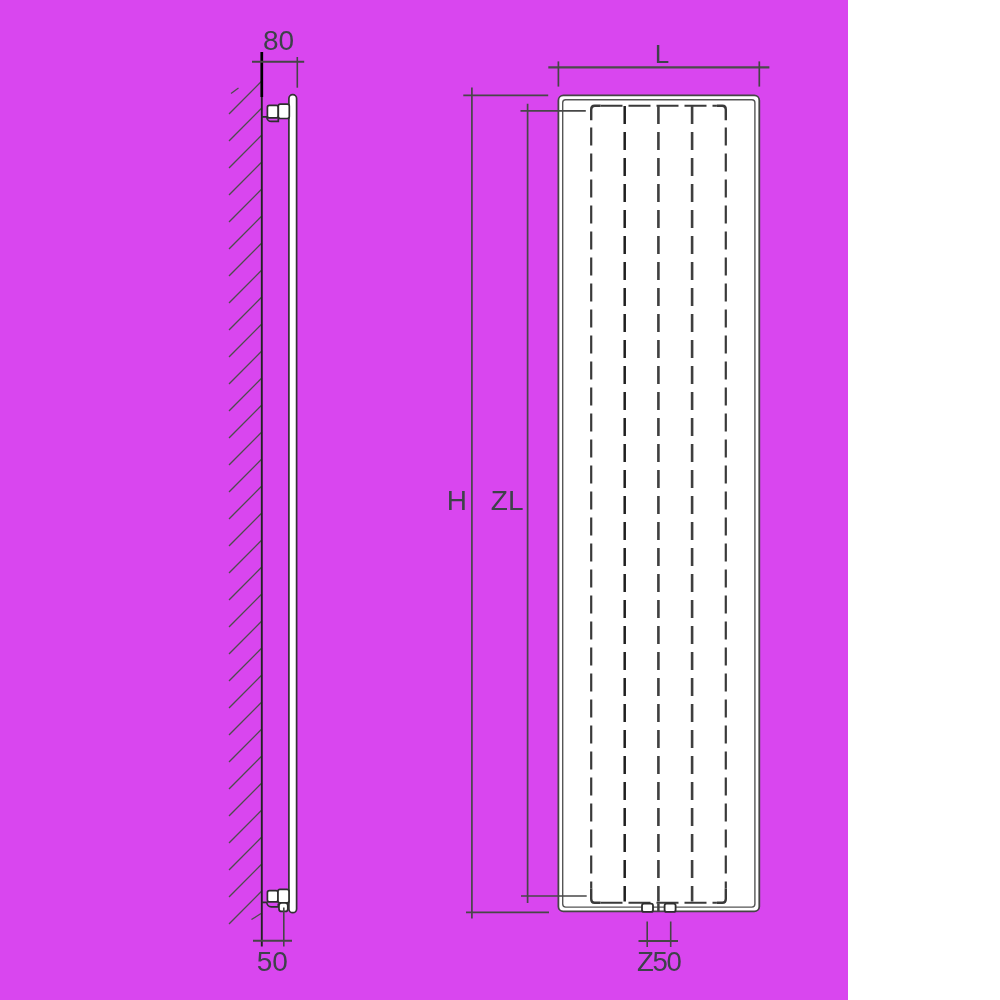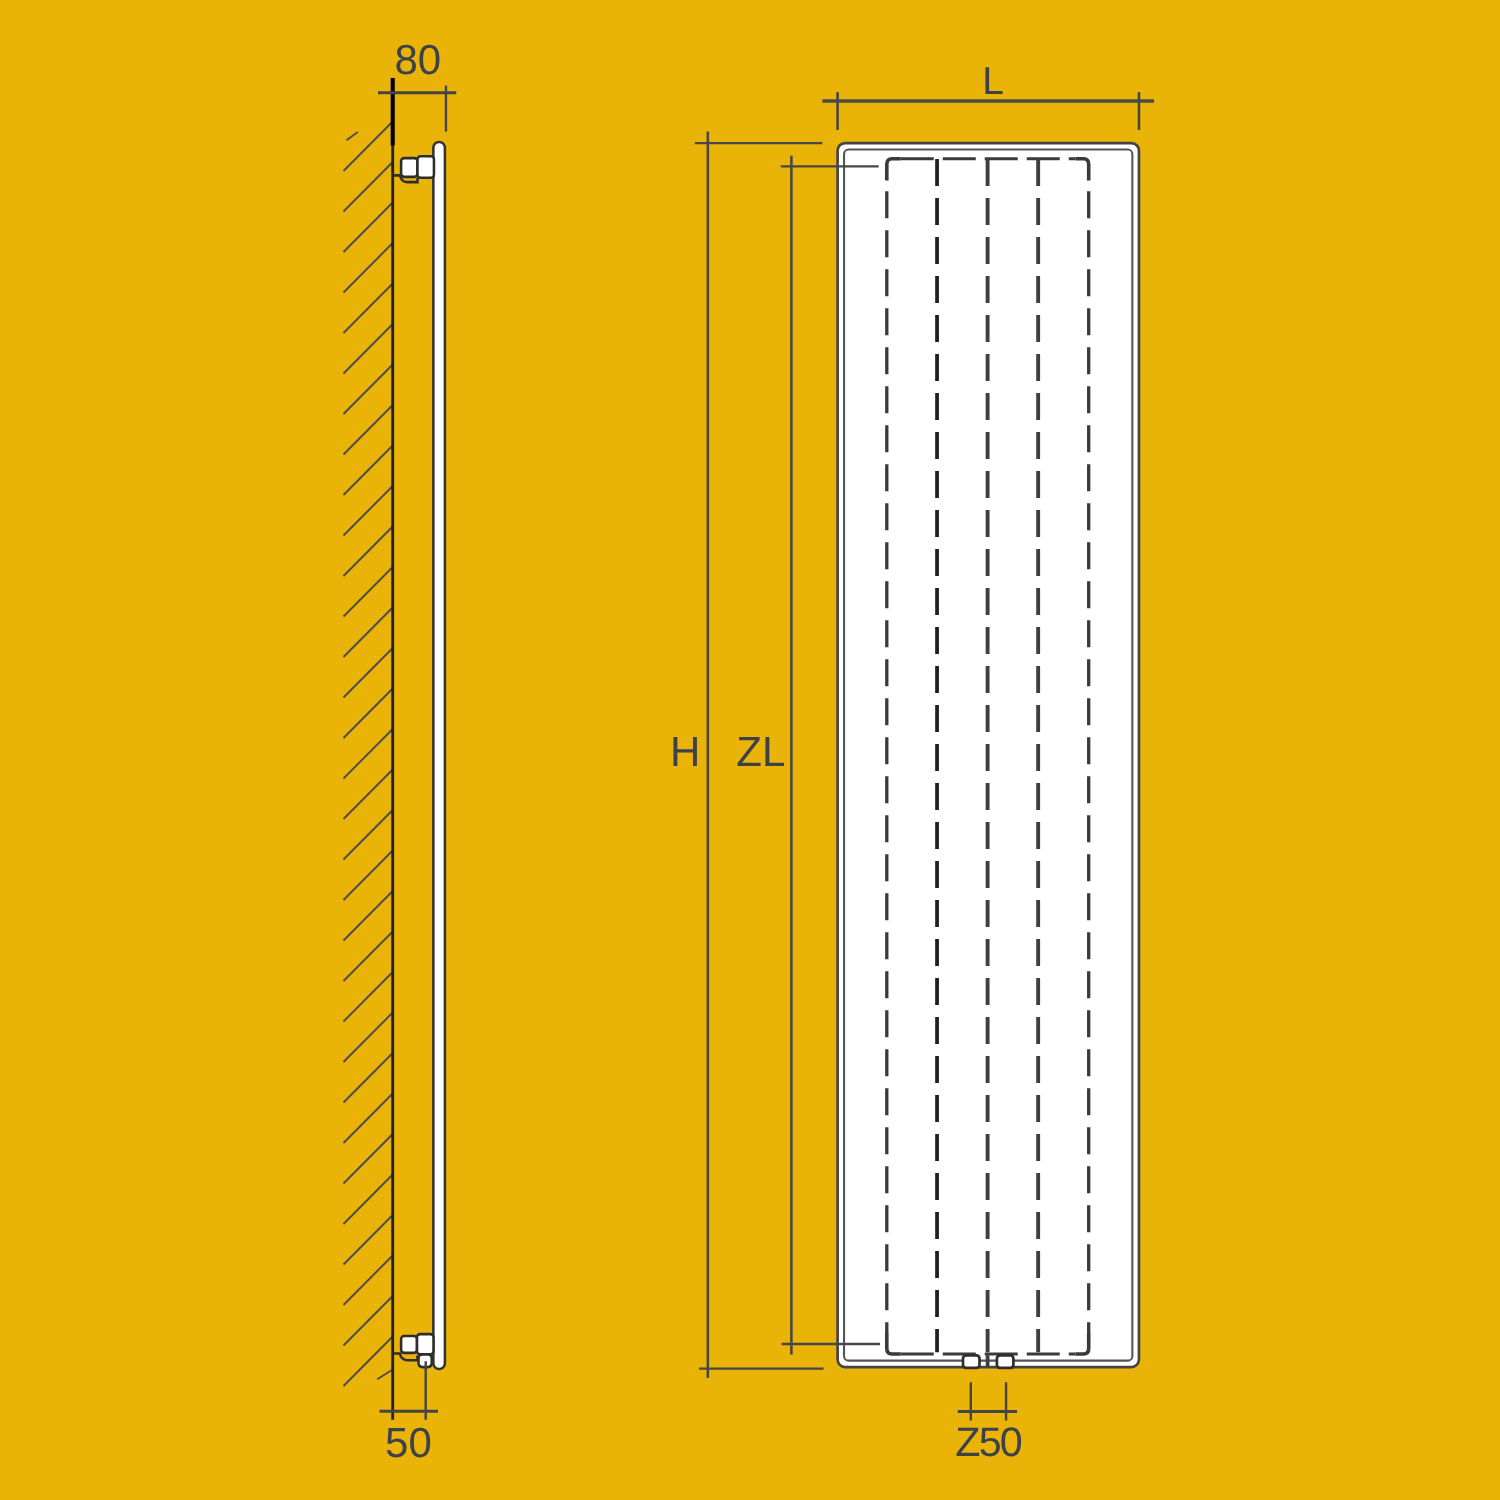--- a/index.html
+++ b/index.html
@@ -1,16 +1,16 @@
 <!DOCTYPE html>
 <html><head>
 <meta charset="utf-8">
 <style>
   html,body { margin:0; padding:0; background:#ffffff; }
-  .page { width:1000px; height:1000px; position:relative; background:#eab308; }
+  .page { width:848px; height:1000px; position:relative; background:#d946ef; }
   text { font-family:"Liberation Sans", sans-serif; fill:#3d4249; }
 </style>
 </head>
 <body>
 <div class="page">
 <svg width="1000" height="1000" viewBox="0 0 1000 1000">
 
 <g stroke="#4d4d4d" stroke-width="1.3" fill="none">
 <line x1="261.8" y1="81" x2="229" y2="114"></line>
 <line x1="261.8" y1="108" x2="229" y2="141"></line>

